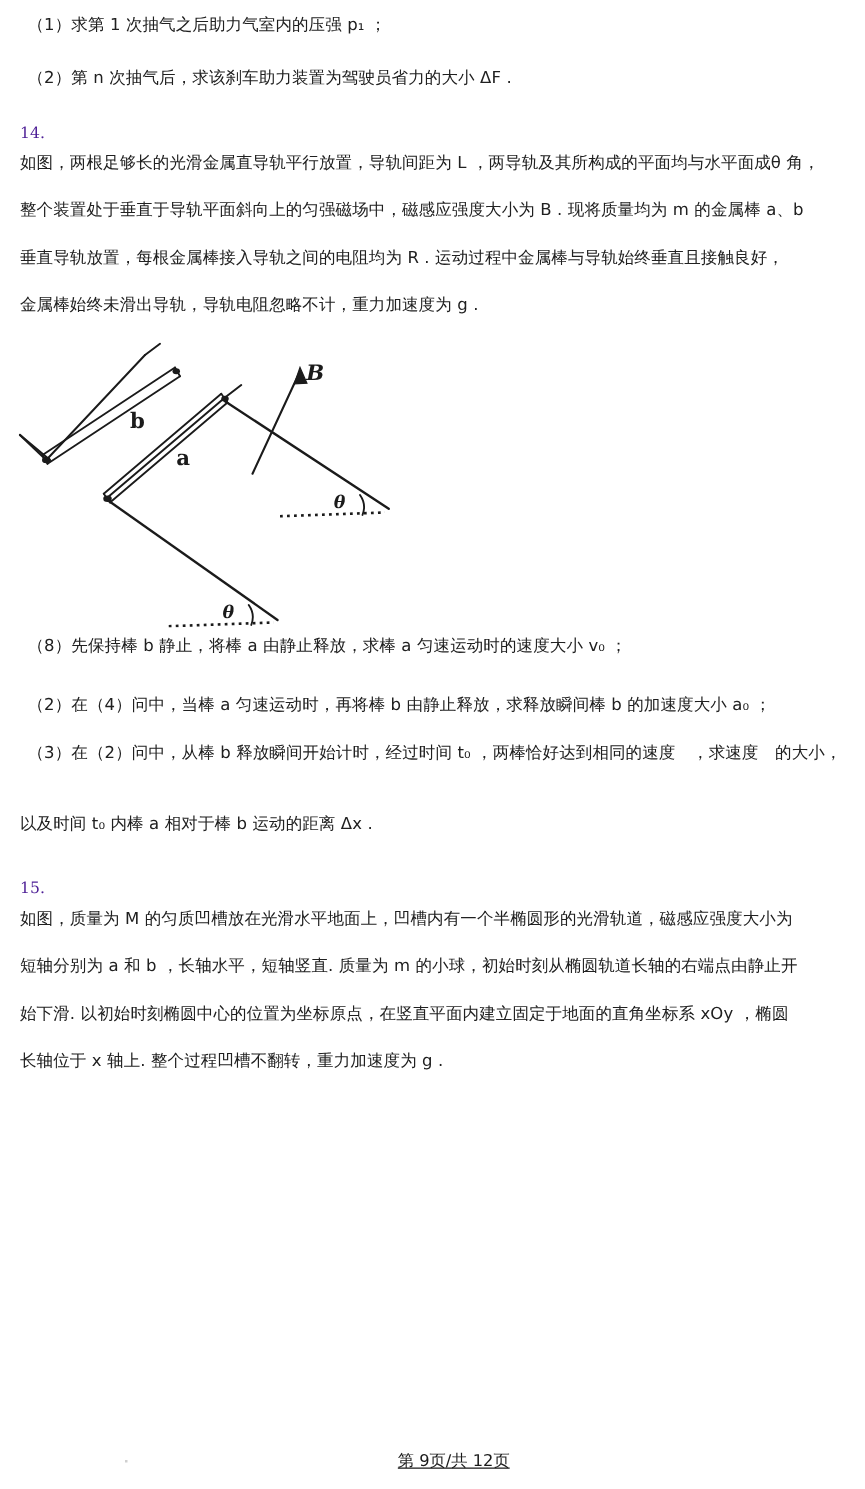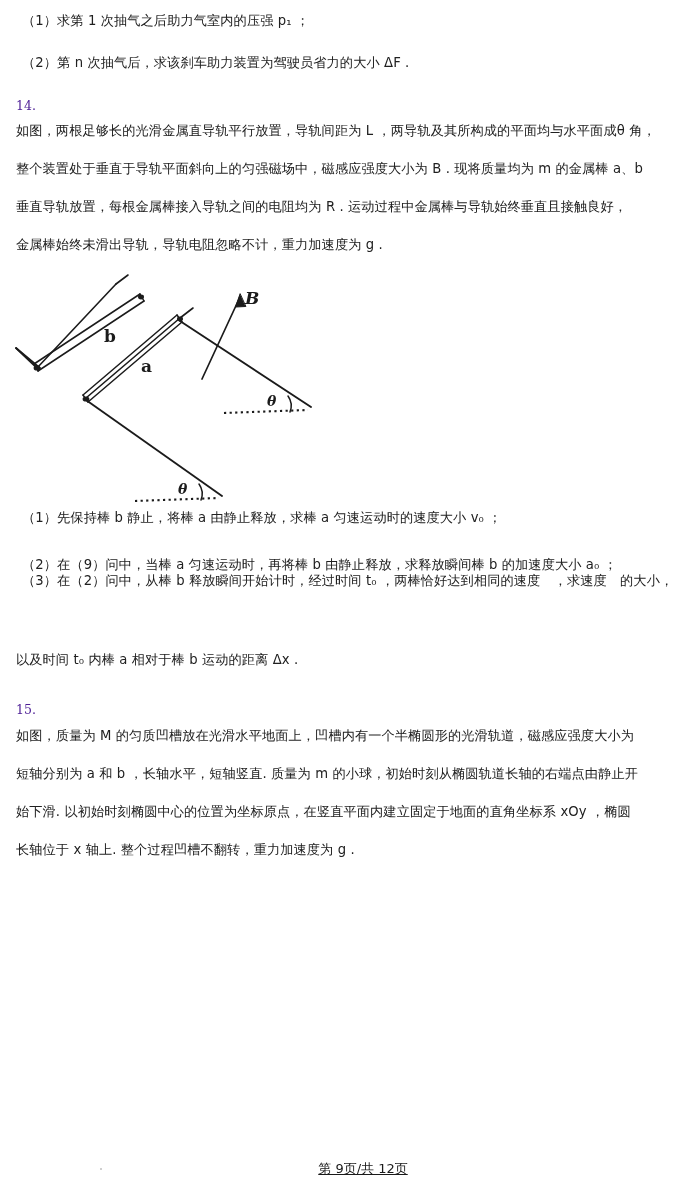--- a/index.html
+++ b/index.html
@@ -151,25 +151,25 @@
       </g>
 
       <text x="104" y="70" font-family="DejaVu Serif, Liberation Serif, serif" font-size="17" font-weight="bold" fill="#1b1b1b">b</text>
       <text x="141" y="100" font-family="DejaVu Serif, Liberation Serif, serif" font-size="17" font-weight="bold" fill="#1b1b1b">a</text>
       <text x="245" y="32" font-family="DejaVu Serif, Liberation Serif, serif" font-size="17" font-weight="bold" font-style="italic" fill="#1b1b1b">B</text>
       <text x="267" y="134" font-family="DejaVu Serif, Liberation Serif, serif" font-size="14" font-weight="bold" font-style="italic" fill="#1b1b1b">θ</text>
       <text x="178" y="222" font-family="DejaVu Serif, Liberation Serif, serif" font-size="14" font-weight="bold" font-style="italic" fill="#1b1b1b">θ</text>
     </svg>
   </div>
 
-  <div class="para" style="left:22px; top:511px;">（1）先保持棒 b 静止，将棒 a 由静止释放，求棒 a 匀速运动时的速度大小 v₀ ；</div>
+  <div class="para" style="left:22px; top:511px;">（8）先保持棒 b 静止，将棒 a 由静止释放，求棒 a 匀速运动时的速度大小 v₀ ；</div>
 
-  <div class="para" style="left:22px; top:558px;">（2）在（9）问中，当棒 a 匀速运动时，再将棒 b 由静止释放，求释放瞬间棒 b 的加速度大小 a₀ ；</div>
+  <div class="para" style="left:22px; top:558px;">（2）在（4）问中，当棒 a 匀速运动时，再将棒 b 由静止释放，求释放瞬间棒 b 的加速度大小 a₀ ；</div>
 
-  <div class="para" style="left:22px; top:574px;">（3）在（2）问中，从棒 b 释放瞬间开始计时，经过时间 t₀ ，两棒恰好达到相同的速度　，求速度　的大小，</div>
+  <div class="para" style="left:22px; top:596px;">（3）在（2）问中，从棒 b 释放瞬间开始计时，经过时间 t₀ ，两棒恰好达到相同的速度　，求速度　的大小，</div>
 
   <div class="para" style="left:16px; top:653px;">以及时间 t₀ 内棒 a 相对于棒 b 运动的距离 Δx .</div>
 
   <div class="qnum" style="left:16px; top:702px;">15.</div>
 
   <div class="para" style="left:16px; top:729px;">如图，质量为 M 的匀质凹槽放在光滑水平地面上，凹槽内有一个半椭圆形的光滑轨道，磁感应强度大小为</div>
 
   <div class="para" style="left:16px; top:767px;">短轴分别为 a 和 b ，长轴水平，短轴竖直. 质量为 m 的小球，初始时刻从椭圆轨道长轴的右端点由静止开</div>
 
   <div class="para" style="left:16px; top:805px;">始下滑. 以初始时刻椭圆中心的位置为坐标原点，在竖直平面内建立固定于地面的直角坐标系 xOy ，椭圆</div>

